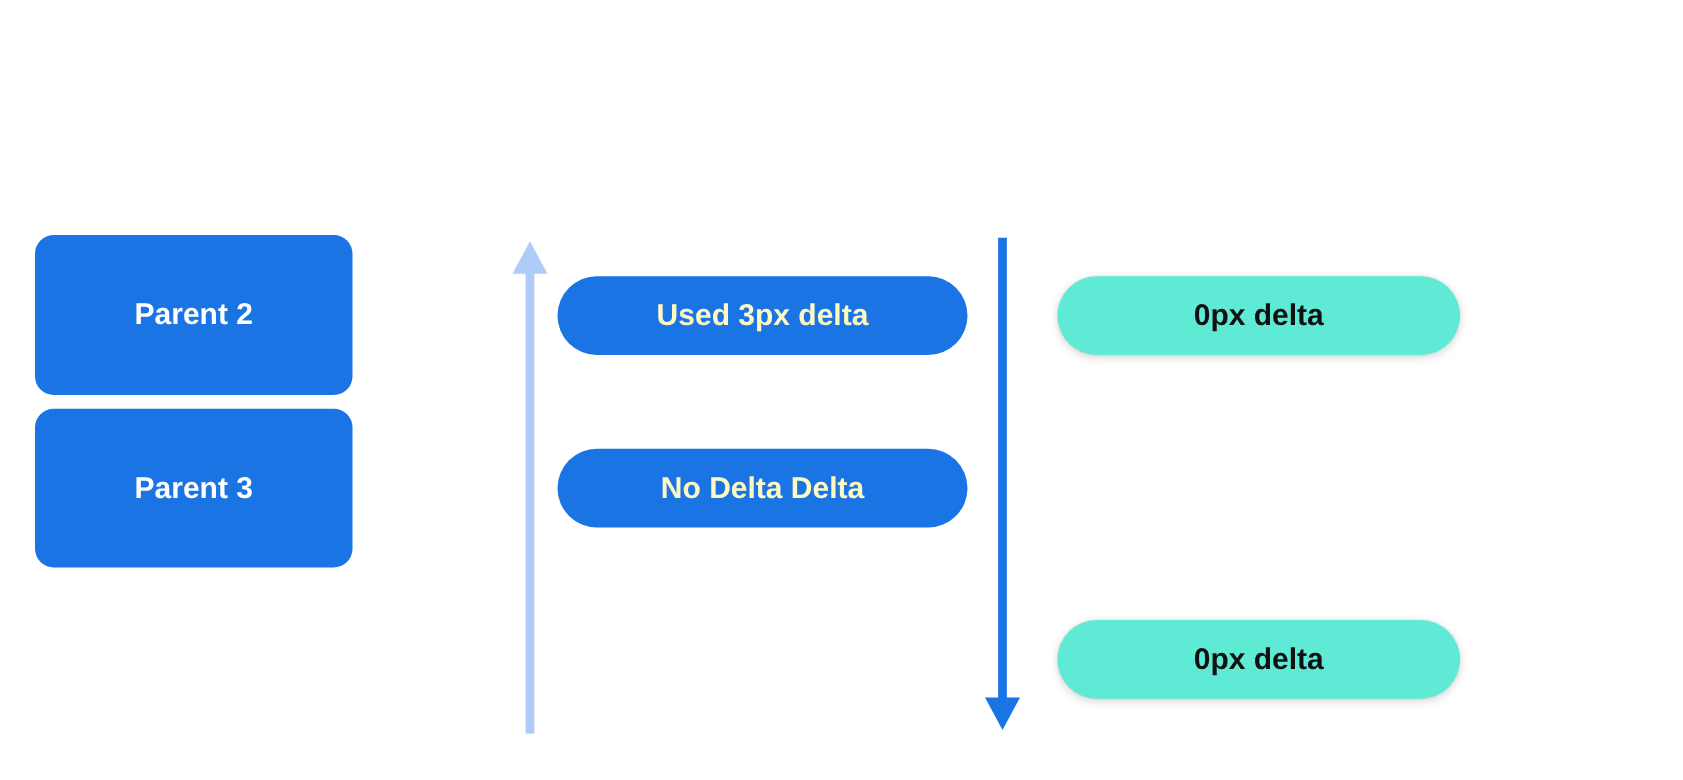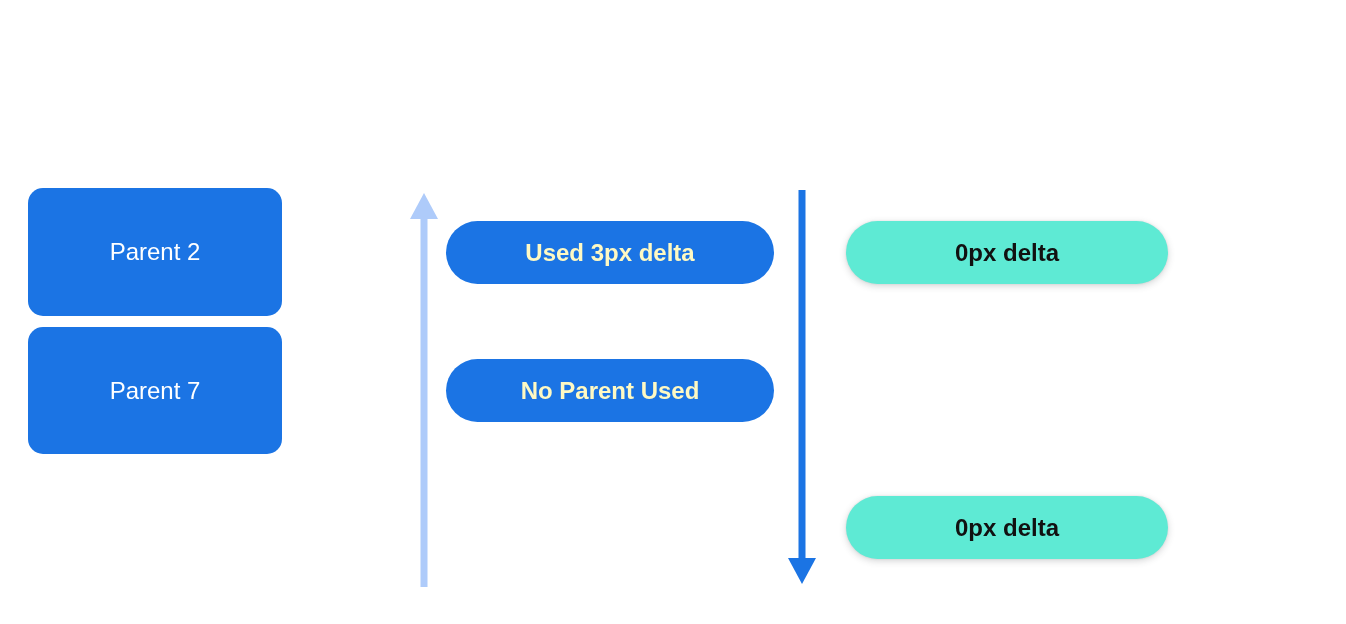--- a/index.html
+++ b/index.html
@@ -49,21 +49,21 @@
     justify-content: center;
     border-radius: 15px;
     box-sizing: border-box;
   }
   .stack-box.filled {
     background: #1b74e4;
   }
   .stack-box.filled .label {
     color: #ffffff;
     font-size: 24px;
-    font-weight: normal;
+    font-weight: bold;
   }
   .stack-box.outlined {
     background: #ffffff;
     border: 5px solid #1b74e4;
     border-radius: 17px;
   }
   .stack-box.outlined .label {
     color: #000000;
     font-size: 24px;
     font-weight: bold;
@@ -134,35 +134,35 @@
 <body>
 
 <div id="canvas">
 
 
   <div class="stack-box filled" id="box-parent2">
     <span class="label">Parent 2</span>
   </div>
 
   <div class="stack-box filled" id="box-parent1">
-    <span class="label">Parent 7</span>
+    <span class="label">Parent 3</span>
   </div>
 
 
   <svg class="arrow" id="arrow-up" viewBox="0 0 32 397">
     <polygon points="16,3 30,29 2,29" fill="#aecbfa"></polygon>
     <rect x="12.5" y="24" width="7" height="373" fill="#aecbfa"></rect>
   </svg>
 
   <div class="mid-pill" id="pill-used-delta">
     <span class="label">Used 3px delta</span>
   </div>
 
   <div class="mid-pill" id="pill-no-delta-used">
-    <span class="label">No Parent Used</span>
+    <span class="label">No Delta Delta</span>
   </div>
 
   <svg class="arrow" id="arrow-down" viewBox="0 0 32 397">
     <rect x="12.5" y="0" width="7" height="373" fill="#1b74e4"></rect>
     <polygon points="16,394 30,368 2,368" fill="#1b74e4"></polygon>
   </svg>
 
   <div class="right-pill" id="pill-delta-top">
     <span class="label">0px delta</span>
   </div>

